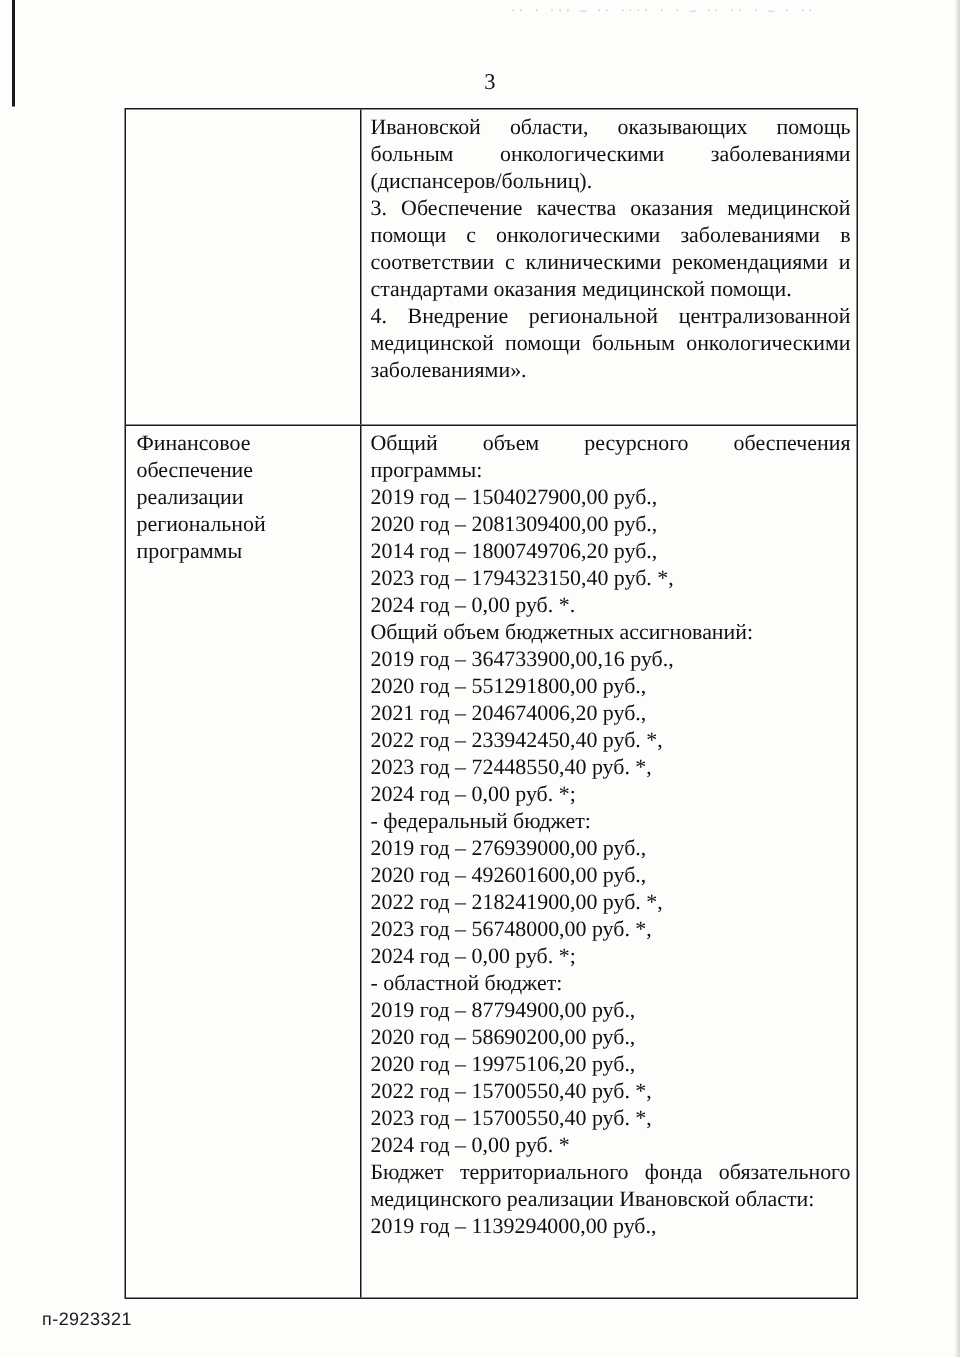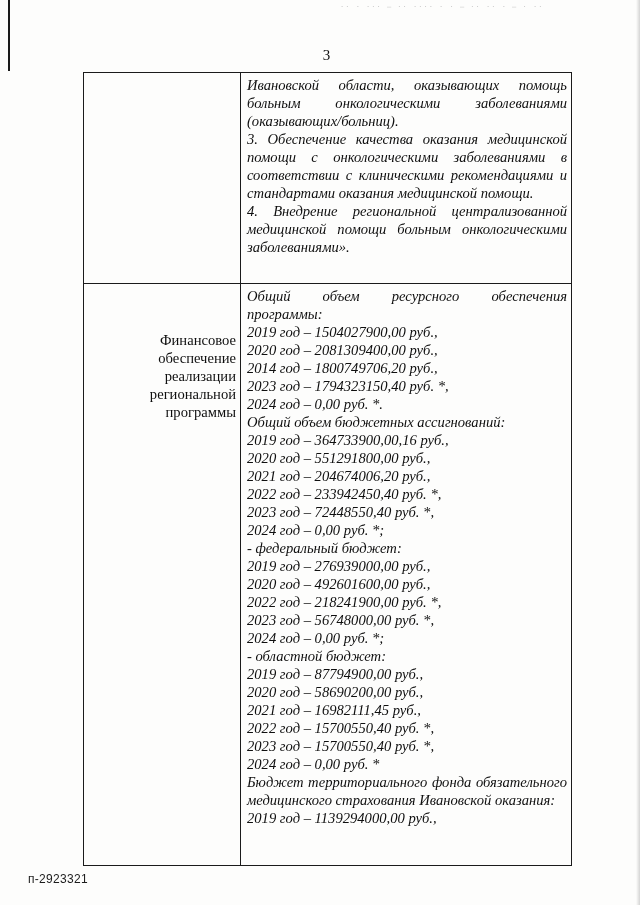--- a/index.html
+++ b/index.html
@@ -40,23 +40,23 @@
   .row1 { height: 210px; border-bottom: 1.5px solid #1b1b1b; }
   .row2 { height: 581px; }
   .cell { overflow: hidden; }
   .cell.left {
     flex: 0 0 145px; width: 145px;
     border-right: 1.5px solid #1b1b1b;
     padding: 3px 4px 3px 7px;
   }
   .cell.right { flex: 1; padding: 3px 4px 3px 6px; }
   .line, .plain { font-size: 14.6px; line-height: 18px; }
-  .line { text-align: justify; text-align-last: justify; font-style: italic; }
+  .line { text-align: justify; text-align-last: justify; }
   .block .line:last-child { text-align-last: left; }
-  .plain { text-align: right; margin-top: 44px; }
+  .plain { text-align: left; }
   .footer-code {
     position: absolute; left: 28px; top: 872px;
     font-family: "Liberation Sans", "DejaVu Sans", sans-serif;
     font-size: 12px; letter-spacing: 0.3px; color: #1c1c1c;
   }
 </style>
 </head>
 <body>
 
 <div class="page">
@@ -71,21 +71,21 @@
 
     <div class="row row1">
       <div class="cell left"></div>
       <div class="cell right">
         <div>
 
         <div class="block">
 
           <div class="line">Ивановской области, оказывающих помощь</div>
               <div class="line">больным онкологическими заболеваниями</div>
-              <div class="line">(оказывающих/больниц).</div>
+              <div class="line">(диспансеров/больниц).</div>
             </div>
             <div class="block">
 
           <div class="line">3. Обеспечение качества оказания медицинской</div>
               <div class="line">помощи с онкологическими заболеваниями в</div>
               <div class="line">соответствии с клиническими рекомендациями и</div>
               <div class="line">стандартами оказания медицинской помощи.</div>
             </div>
             <div class="block">
 
@@ -188,38 +188,38 @@
             <div class="block">
 
           <div class="line">2019 год – 87794900,00 руб.,</div>
             </div>
             <div class="block">
 
           <div class="line">2020 год – 58690200,00 руб.,</div>
             </div>
             <div class="block">
 
-          <div class="line">2021 год – 16982111,45 руб.,</div>
+          <div class="line">2020 год – 19975106,20 руб.,</div>
             </div>
             <div class="block">
 
           <div class="line">2022 год – 15700550,40 руб. *,</div>
             </div>
             <div class="block">
 
           <div class="line">2023 год – 15700550,40 руб. *,</div>
             </div>
             <div class="block">
 
           <div class="line">2024 год – 0,00 руб. *</div>
             </div>
             <div class="block">
 
           <div class="line">Бюджет территориального фонда обязательного</div>
-              <div class="line">медицинского страхования Ивановской оказания:</div>
+              <div class="line">медицинского реализации Ивановской области:</div>
             </div>
             <div class="block">
 
           <div class="line">2019 год – 1139294000,00 руб.,</div>
             </div>
           </div>
       </div>
     </div>
 
   </div>

